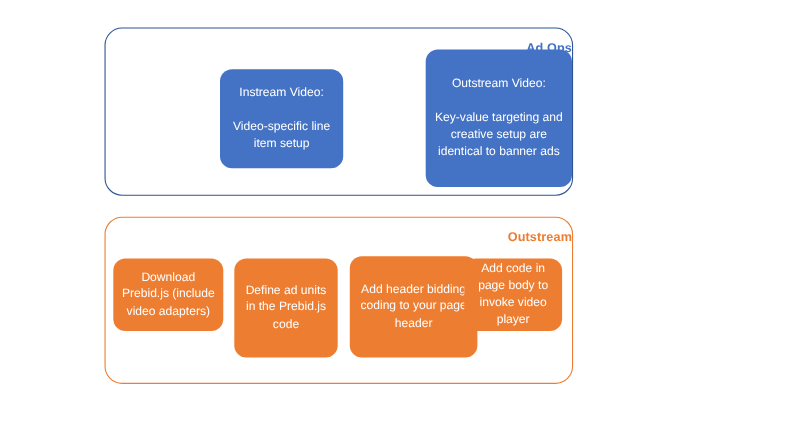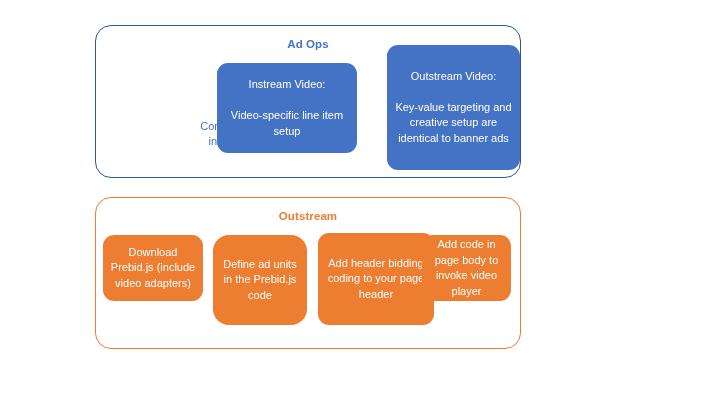--- a/index.html
+++ b/index.html
@@ -41,21 +41,21 @@
     top: 197px;
     width: 426px;
     height: 152px;
     border: 1.2px solid #ED7D31;
   }
 
   .group-title {
     position: absolute;
     left: 0;
     right: 0;
-    text-align: center;
+    text-align: right;
     font-weight: bold;
     font-size: 11.5px;
     letter-spacing: 0.1px;
     line-height: 14px;
   }
   .group-title-adops {
     top: 11px;
     color: #4472C4;
   }
   .group-title-dev {
@@ -92,23 +92,23 @@
     text-align: center;
     color: #ffffff;
     font-size: 11px;
     line-height: 15.5px;
     padding: 3px 5px;
   }
   .card-blue { background: #4472C4; }
   .card-orange { background: #ED7D31; }
 
   .card-instream {
-    left: 217px;
+    left: 200px;
     top: 63px;
-    width: 140px;
+    width: 112px;
     height: 90px;
   }
   .card-outstream {
     left: 374px;
     top: 45px;
     width: 133px;
     height: 125px;
     margin-left: 13px;
   }
 
@@ -116,21 +116,20 @@
     left: 103px;
     top: 235px;
     width: 100px;
     height: 66px;
   }
   .card-dev2 {
     left: 213px;
     top: 235px;
     width: 94px;
     height: 90px;
-    border-radius: 16px;
   }
   .card-dev3 {
     left: 318px;
     top: 233px;
     width: 116px;
     height: 92px;
   }
   .card-dev4 {
     left: 422px;
     top: 235px;

